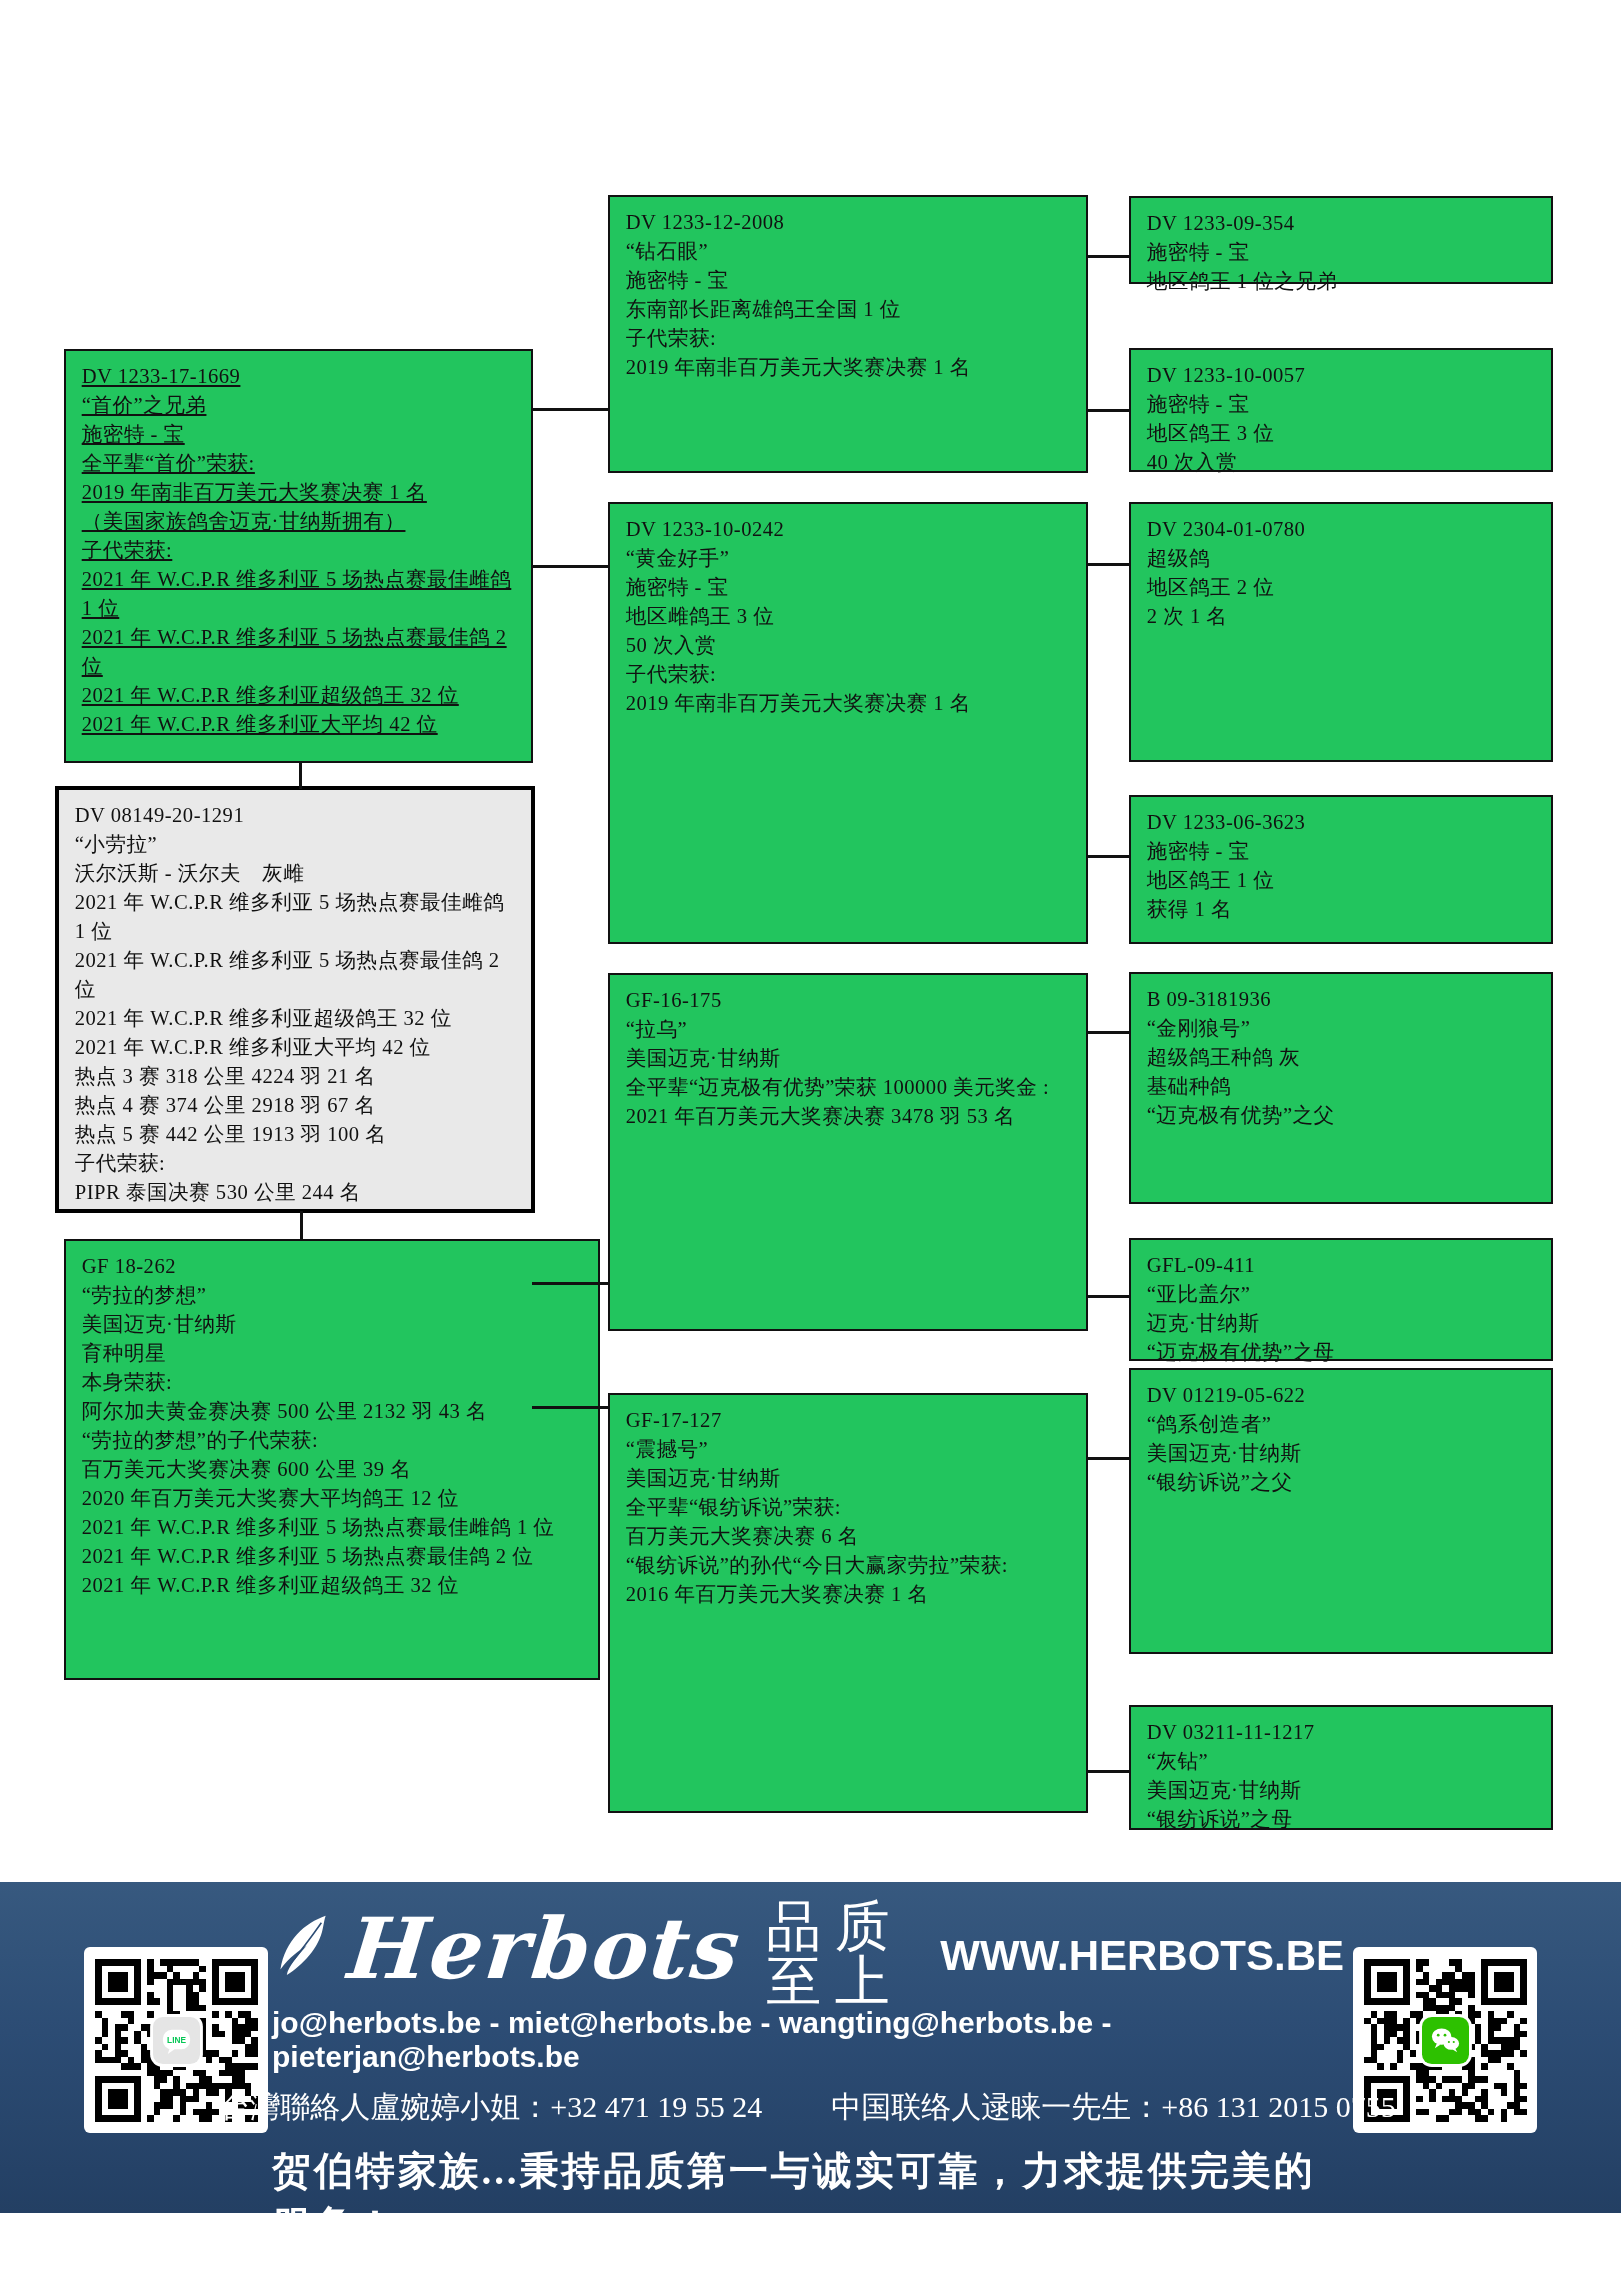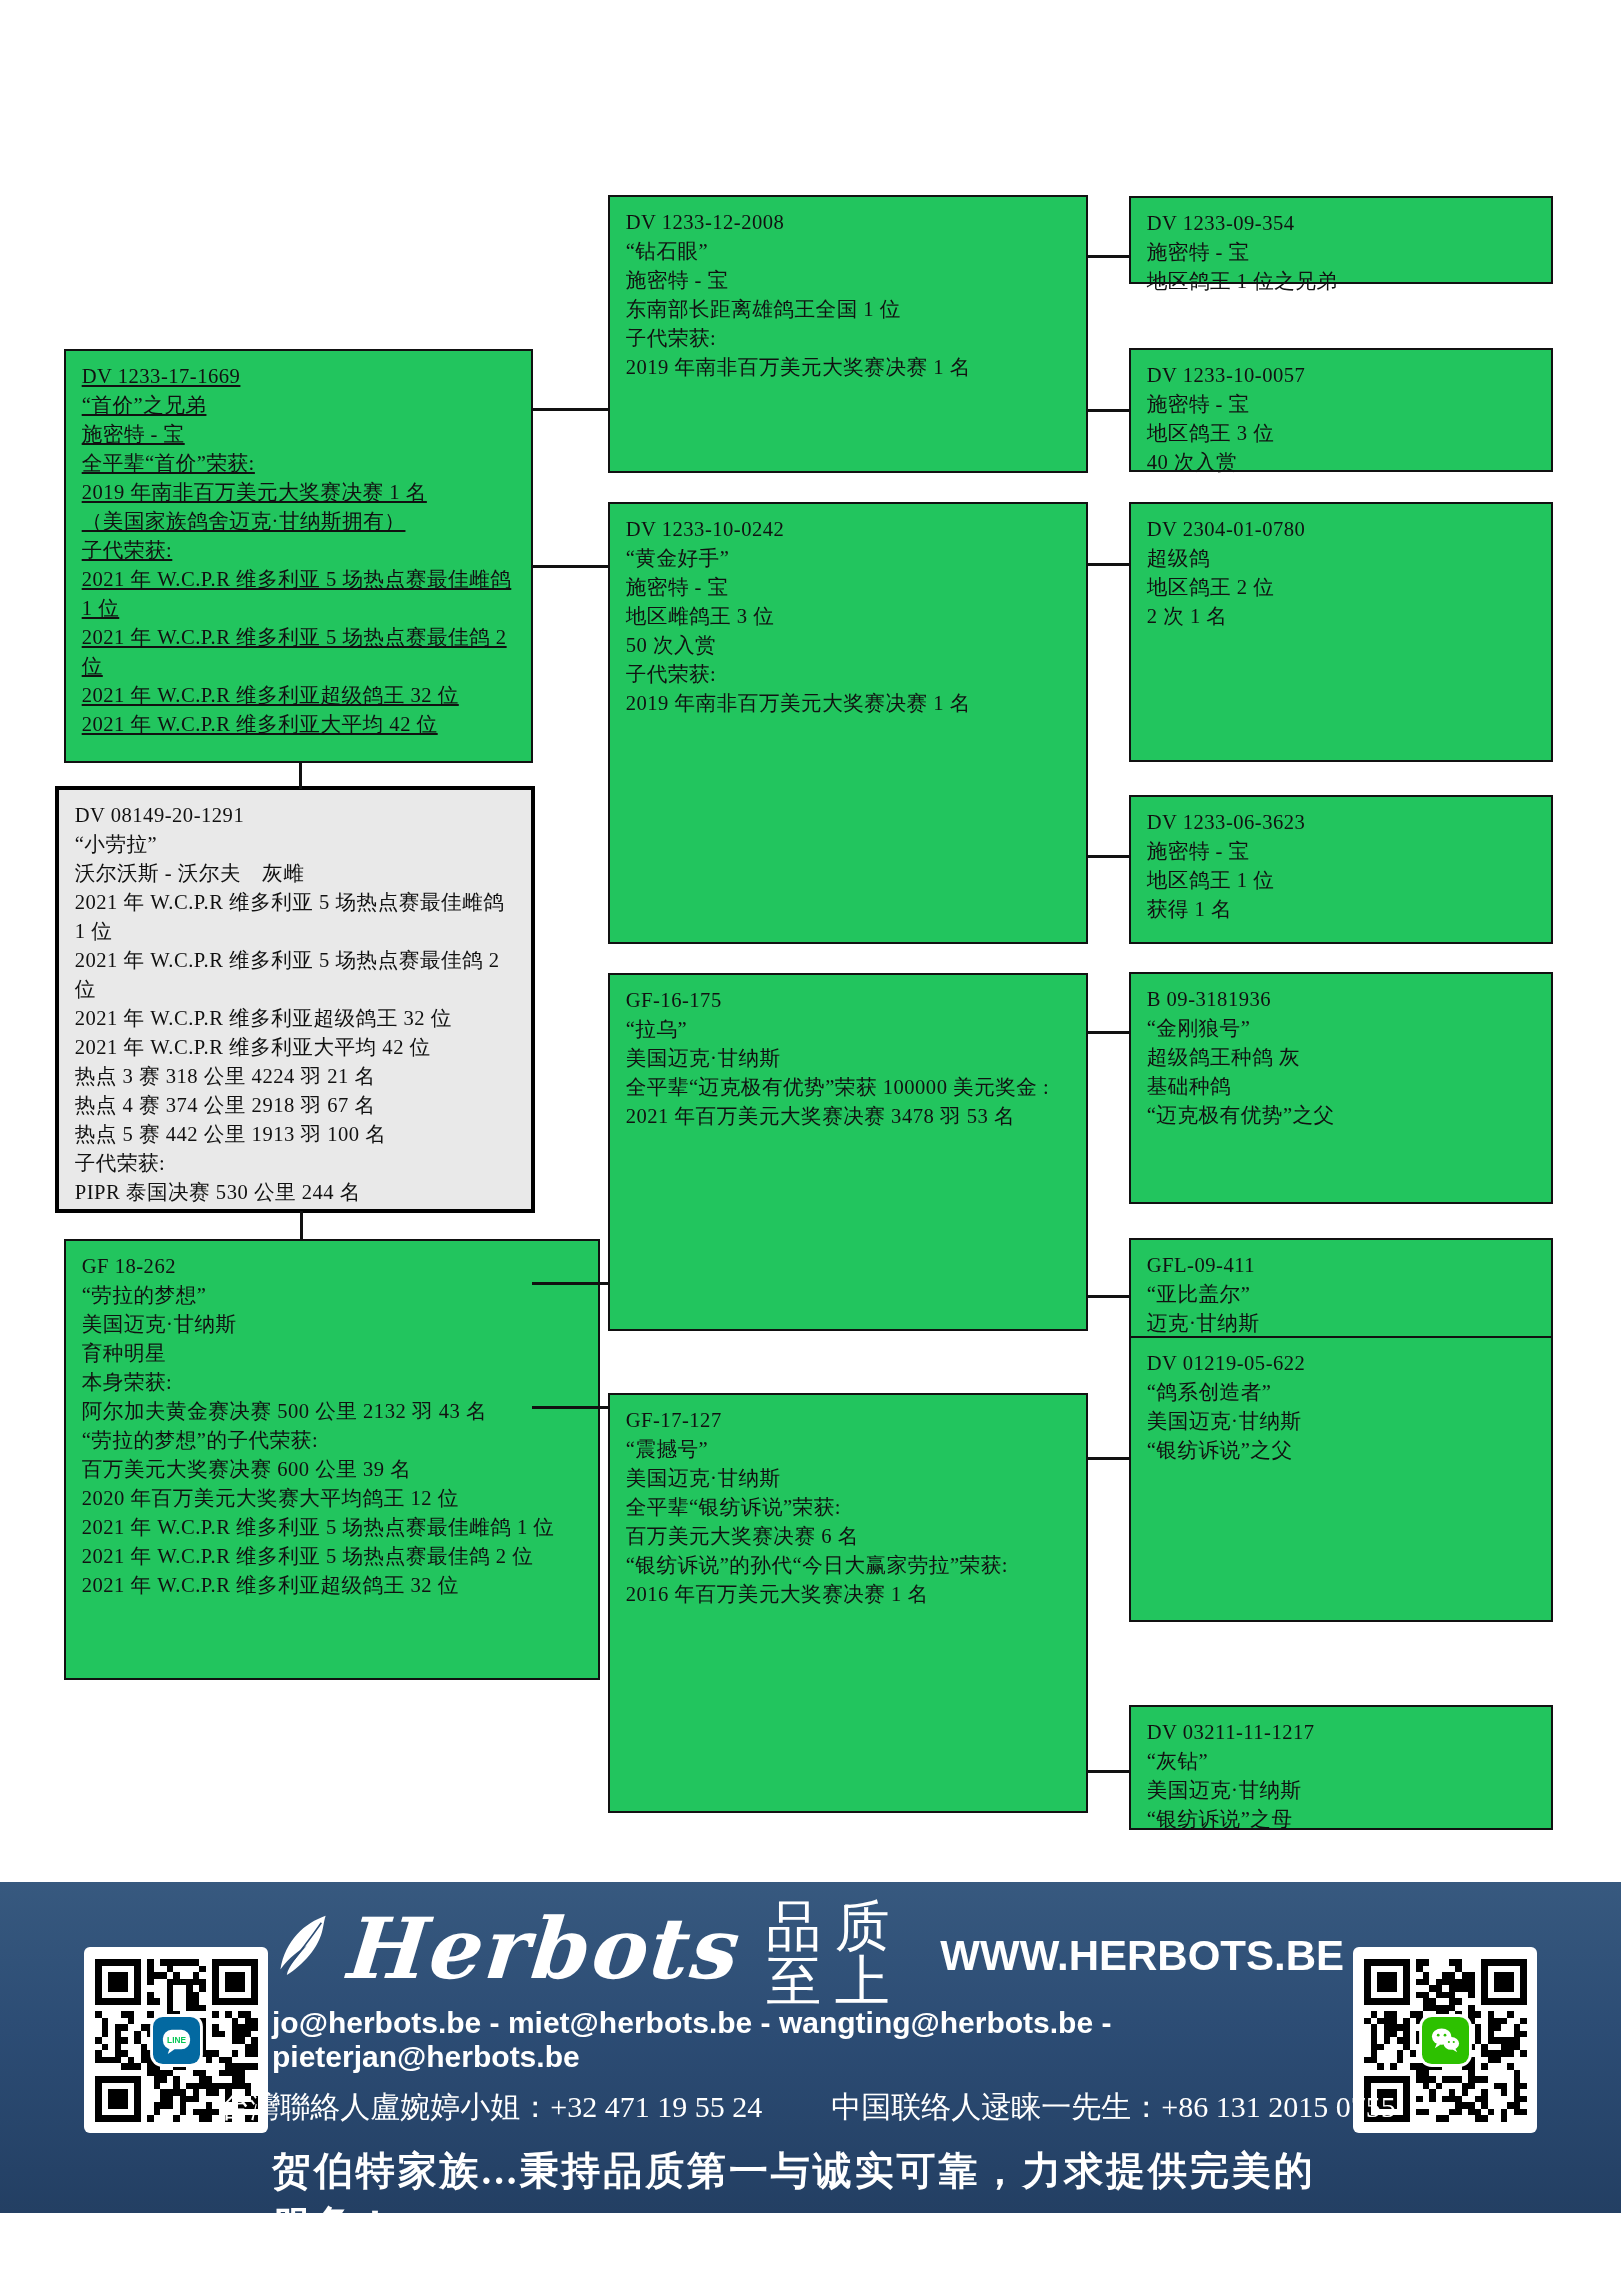--- a/index.html
+++ b/index.html
@@ -20,21 +20,21 @@
   #box-pgd{left:608px; top:502px;  width:480px; height:442px;}
   #box-mgs{left:608px; top:973px;  width:480px; height:358px;}
   #box-mgd{left:608px; top:1393px; width:480px; height:420px;}
 
   #box-g0{left:1129px; top:196px;  width:424px; height:88px;}
   #box-g1{left:1129px; top:348px;  width:424px; height:124px;}
   #box-g2{left:1129px; top:502px;  width:424px; height:260px;}
   #box-g3{left:1129px; top:795px;  width:424px; height:149px;}
   #box-g4{left:1129px; top:972px;  width:424px; height:232px;}
   #box-g5{left:1129px; top:1238px; width:424px; height:123px;}
-  #box-g6{left:1129px; top:1336px; width:424px; height:286px;}
+  #box-g6{left:1129px; top:1368px; width:424px; height:286px;}
   #box-g7{left:1129px; top:1705px; width:424px; height:125px;}
 
   
   .hline{position:absolute;height:2.9px;background:#111;}
   .vline{position:absolute;width:2.9px;background:#111;}
   #c-v1{left:299px;top:763px;height:25.5px;}
   #c-v2{left:300px;top:1211px;height:29px;}
   #c-h1 {top:408px; left:532px;width:77px;}
   #c-h2 {top:565px; left:532px;width:77px;}
   #c-h3 {top:1282px;left:532px;width:77px;}
@@ -441,21 +441,21 @@
        <rect x="0" y="0" width="7" height="7" fill="#000"></rect>
     <rect x="1" y="1" width="5" height="5" fill="#fff"></rect>
     <rect x="2" y="2" width="3" height="3" fill="#000"></rect>
             <rect x="18" y="0" width="7" height="7" fill="#000"></rect>
     <rect x="19" y="1" width="5" height="5" fill="#fff"></rect>
     <rect x="20" y="2" width="3" height="3" fill="#000"></rect>
             <rect x="0" y="18" width="7" height="7" fill="#000"></rect>
     <rect x="1" y="19" width="5" height="5" fill="#fff"></rect>
     <rect x="2" y="20" width="3" height="3" fill="#000"></rect>
      </svg>
-        <div class="qr-badge" style="background:#0369a1">
+        <div class="qr-badge" style="background:#e5e5e5">
           <svg viewBox="0 0 34 34">
               <rect x="3" y="6" width="28" height="20" rx="9" fill="#fff"></rect>
             <path d="M10 25 L8 31 L15 26 Z" fill="#fff"></path>
             <text x="17" y="20" text-anchor="middle" font-family="Liberation Sans,sans-serif" font-size="8.5" font-weight="bold" fill="#06C755">LINE</text>
             </svg>
         </div>
       </div>
     </div>
 
     <div class="qr-wrap" id="qr-wechat">

